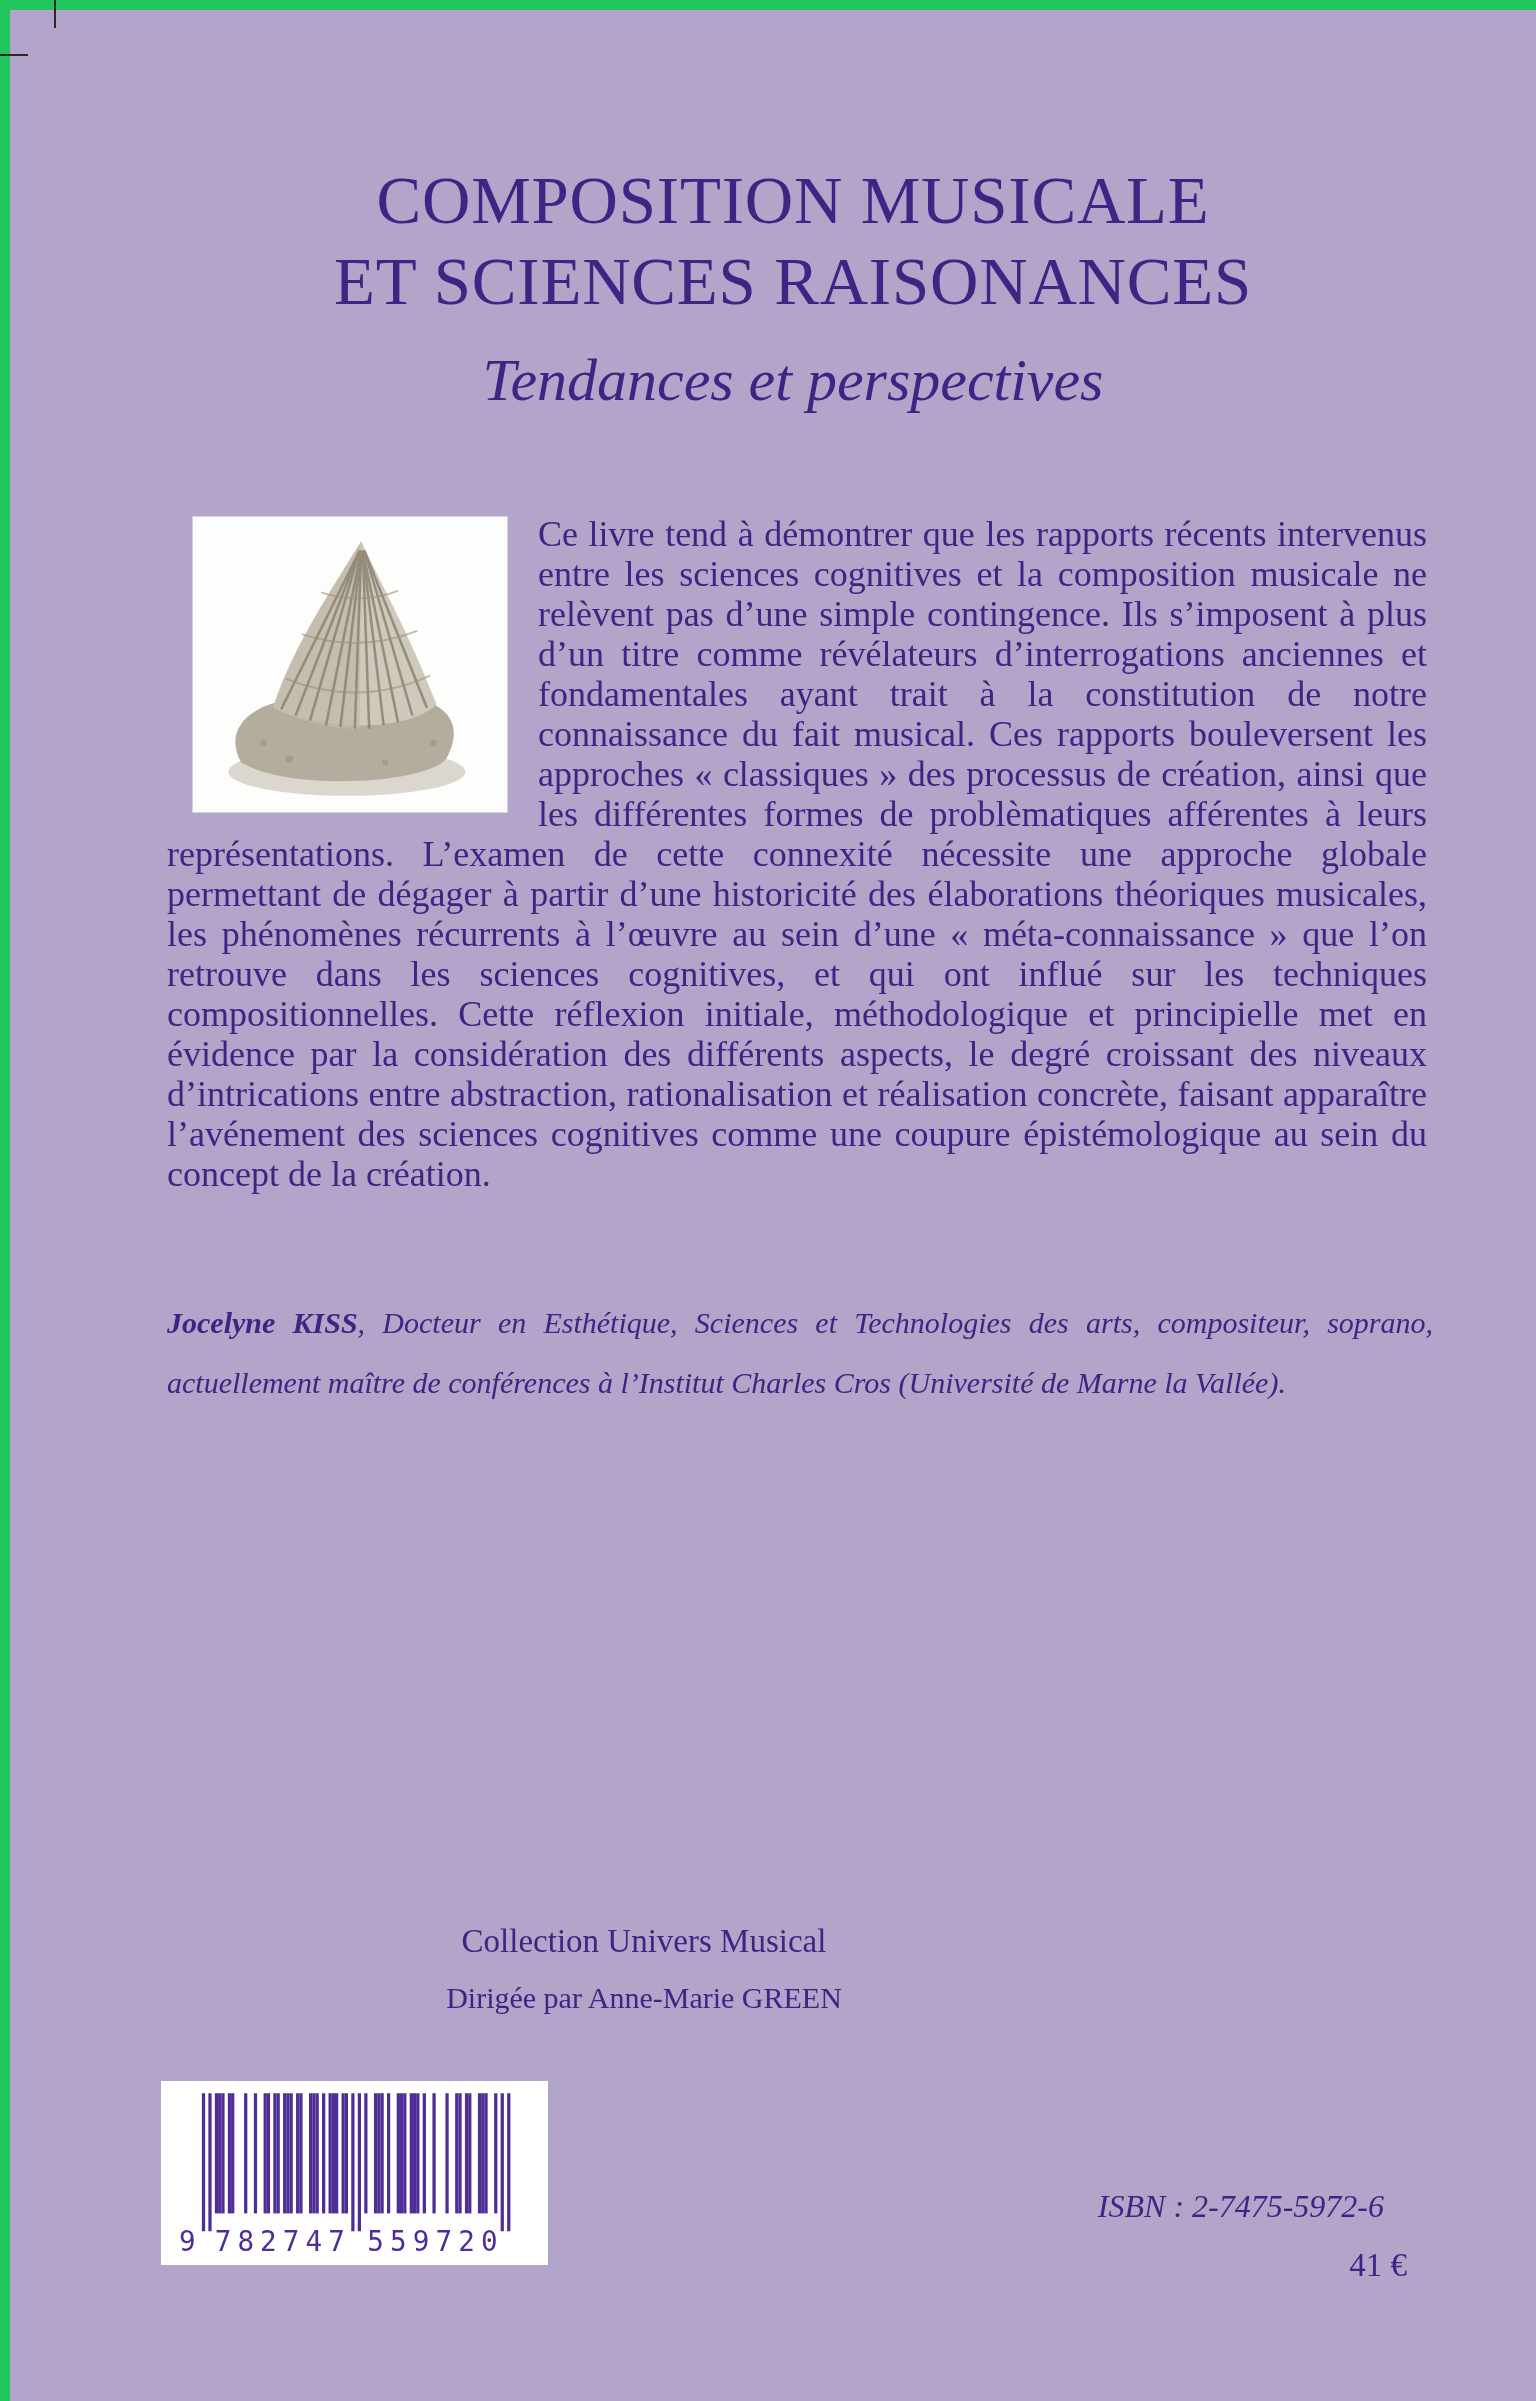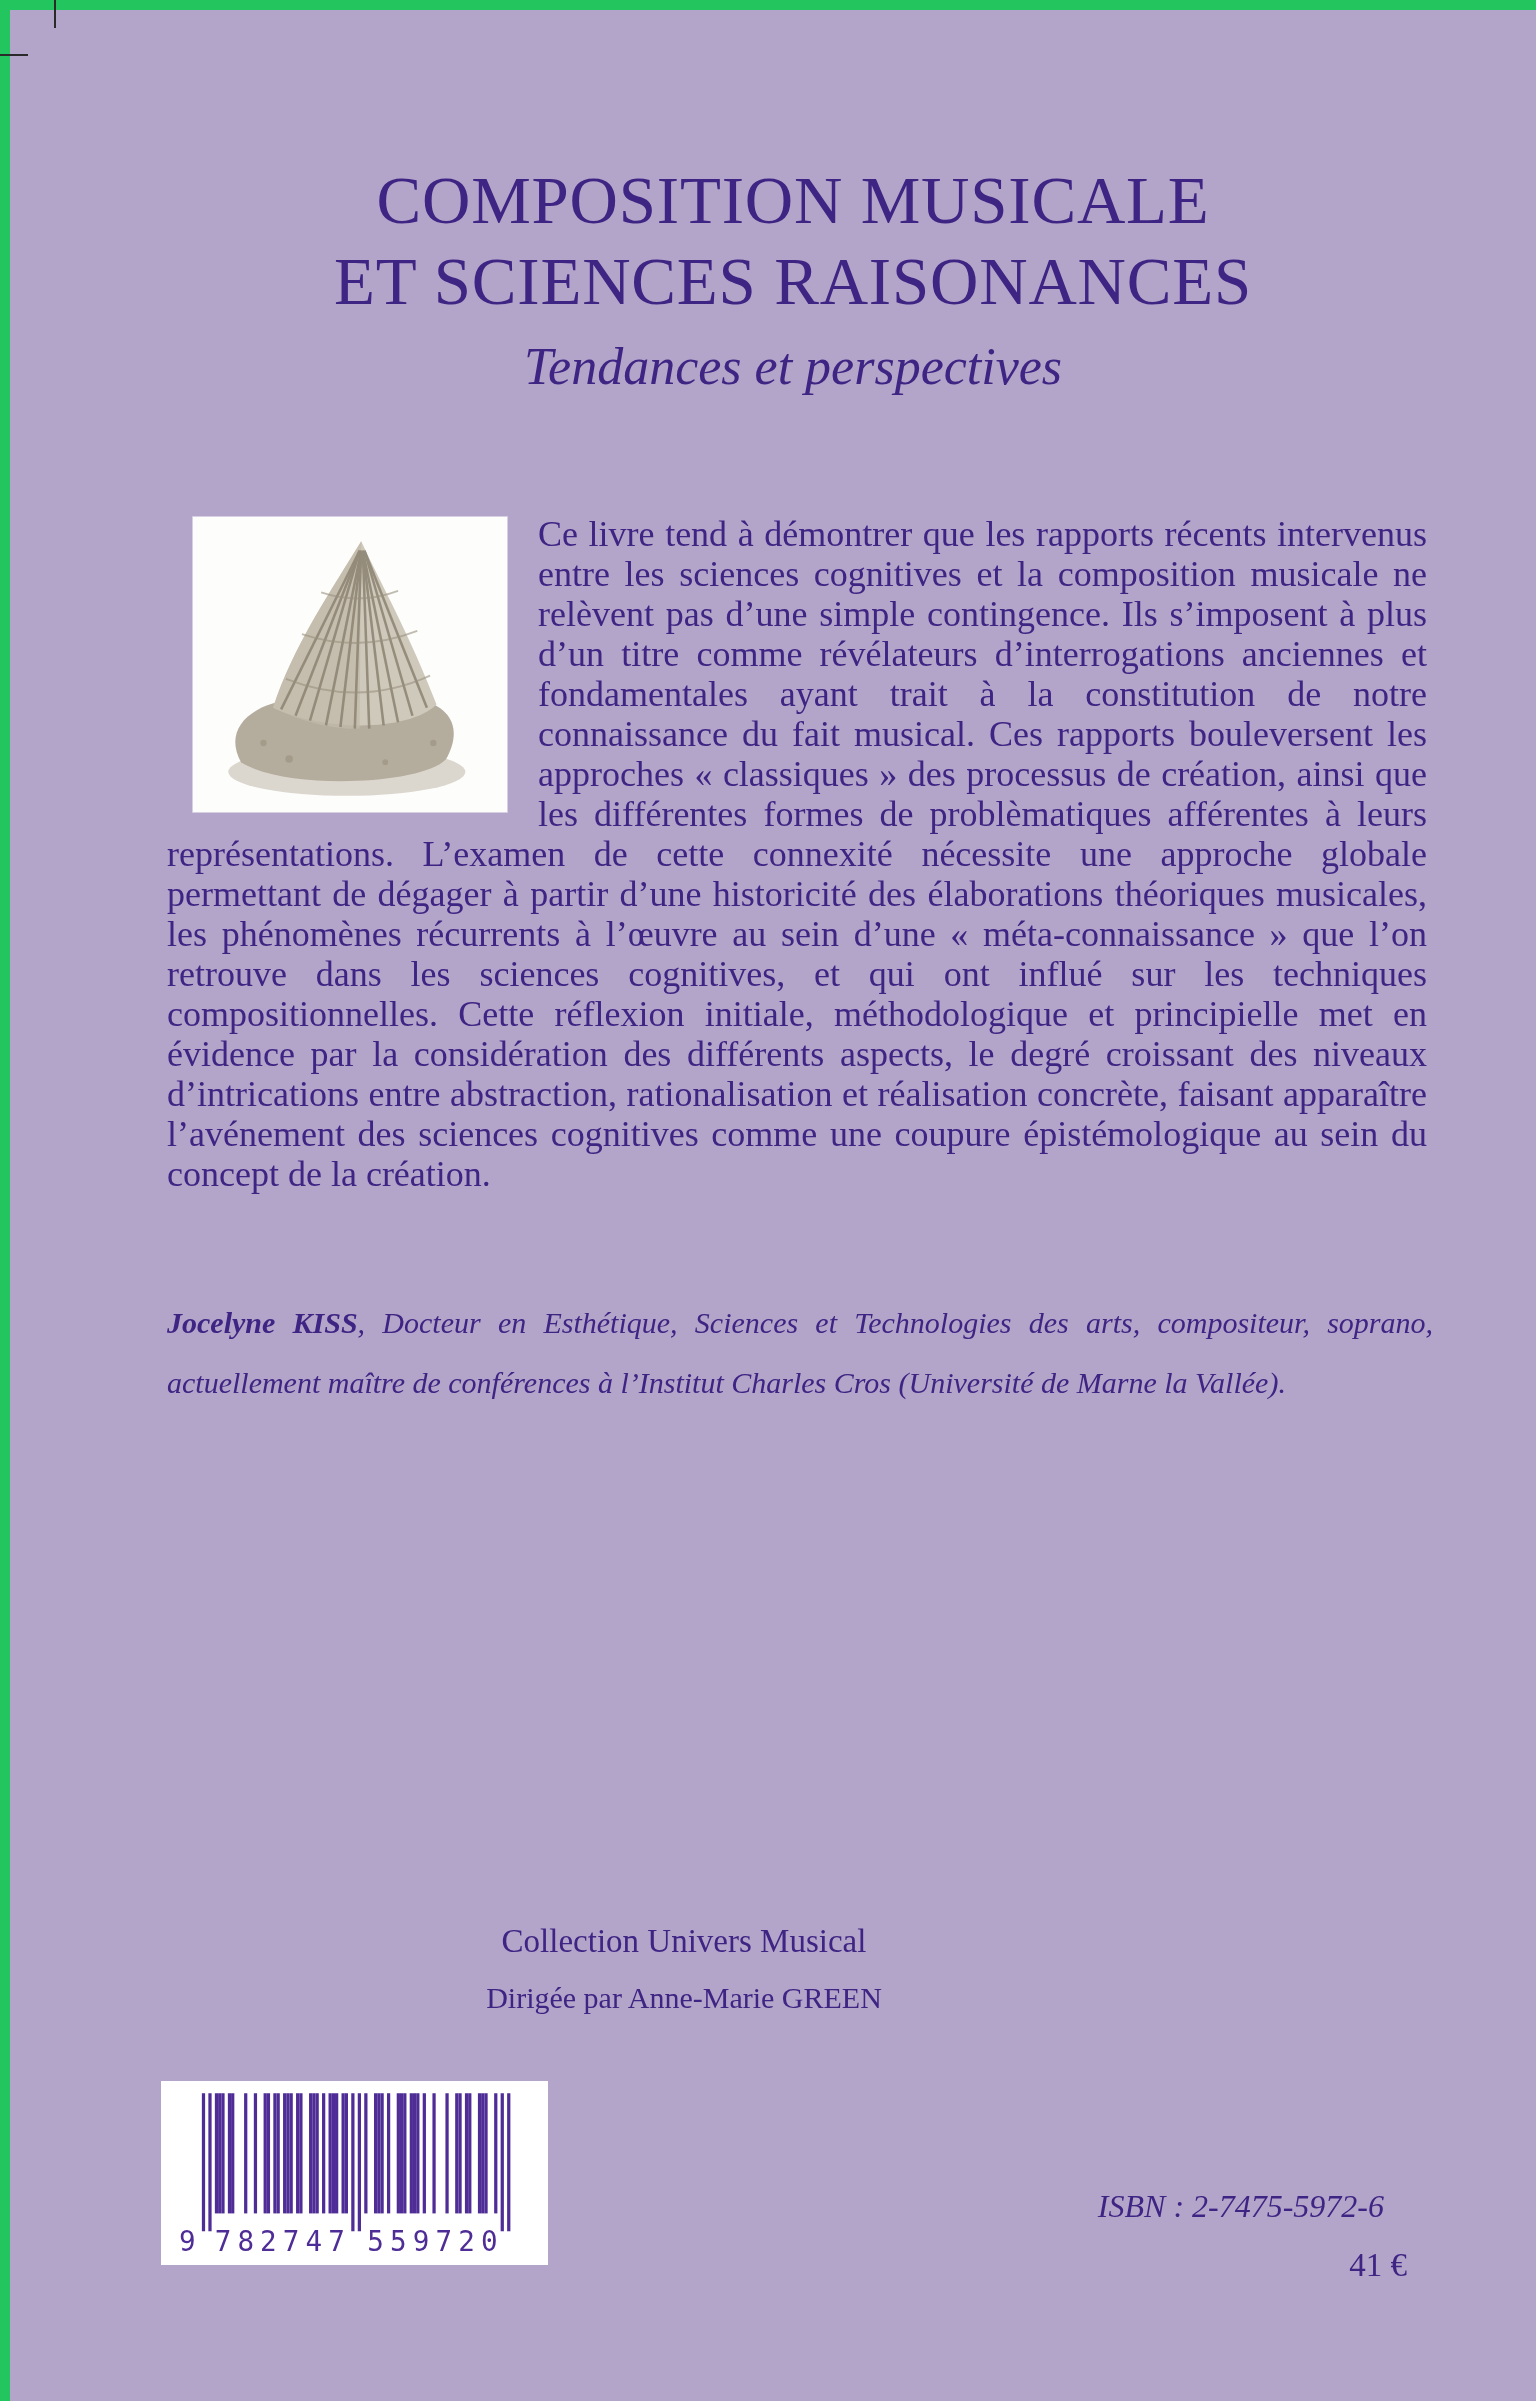--- a/index.html
+++ b/index.html
@@ -11,41 +11,41 @@
   .page{
     position:relative;width:1537px;height:2401px;background:#22c55e;
     font-family:"Liberation Serif",serif;color:var(--ink);overflow:hidden;
   }
   .cover{position:absolute;left:9.8px;top:9.8px;right:0;bottom:0;background:var(--bg);}
   .crop-v{position:absolute;left:54px;top:0;width:2.4px;height:28px;background:#2a2a2a;}
   .crop-h{position:absolute;left:0;top:54px;width:28px;height:2.4px;background:#2a2a2a;}
 
   .header{position:absolute;left:142px;top:160px;width:1302px;text-align:center;}
   .title{font-size:67px;line-height:81px;letter-spacing:0.8px;}
-  .subtitle{font-size:52px;font-style:italic;margin-top:10px;line-height:70px;}
+  .subtitle{font-size:60px;font-style:italic;margin-top:23px;line-height:70px;}
 
   .synopsis{
     position:absolute;left:167px;top:514px;width:1260px;
     font-size:36px;line-height:40px;text-align:justify;
   }
   .photo{
     float:left;width:314px;height:295px;margin:3.3px 31px 9.8px 26px;
     background:#fdfdfc;box-shadow:0 0 0 0.8px rgba(255,255,255,.6);
   }
   .photo svg{display:block;width:100%;height:100%;}
 
   .author{
     position:absolute;left:167px;top:1293px;width:1266px;
     font-style:italic;font-size:30px;line-height:60px;text-align:justify;
   }
   .author .name{font-weight:bold;}
 
   .credit{position:absolute;left:167px;top:1638px;width:1302px;font-style:italic;font-size:30px;}
 
-  .collection{position:absolute;left:0;top:1921px;width:1288px;text-align:center;padding-left:40px;}
+  .collection{position:absolute;left:0;top:1921px;width:1288px;text-align:center;}
   .collection-l1{font-size:33px;line-height:41px;}
   .collection-l2{font-size:30px;line-height:39px;margin-top:16px;}
 
   .barcode-box{position:absolute;left:161px;top:2081px;width:387px;height:184px;background:#ffffff;}
   .barcode-box svg{position:absolute;left:13px;top:9px;width:361px;height:164px;}
 
   .isbn{position:absolute;right:153px;top:2188px;font-size:32px;text-align:right;font-style:italic;}
   .price{position:absolute;right:130px;top:2247px;font-size:33px;text-align:center;}
 </style>
 </head>

